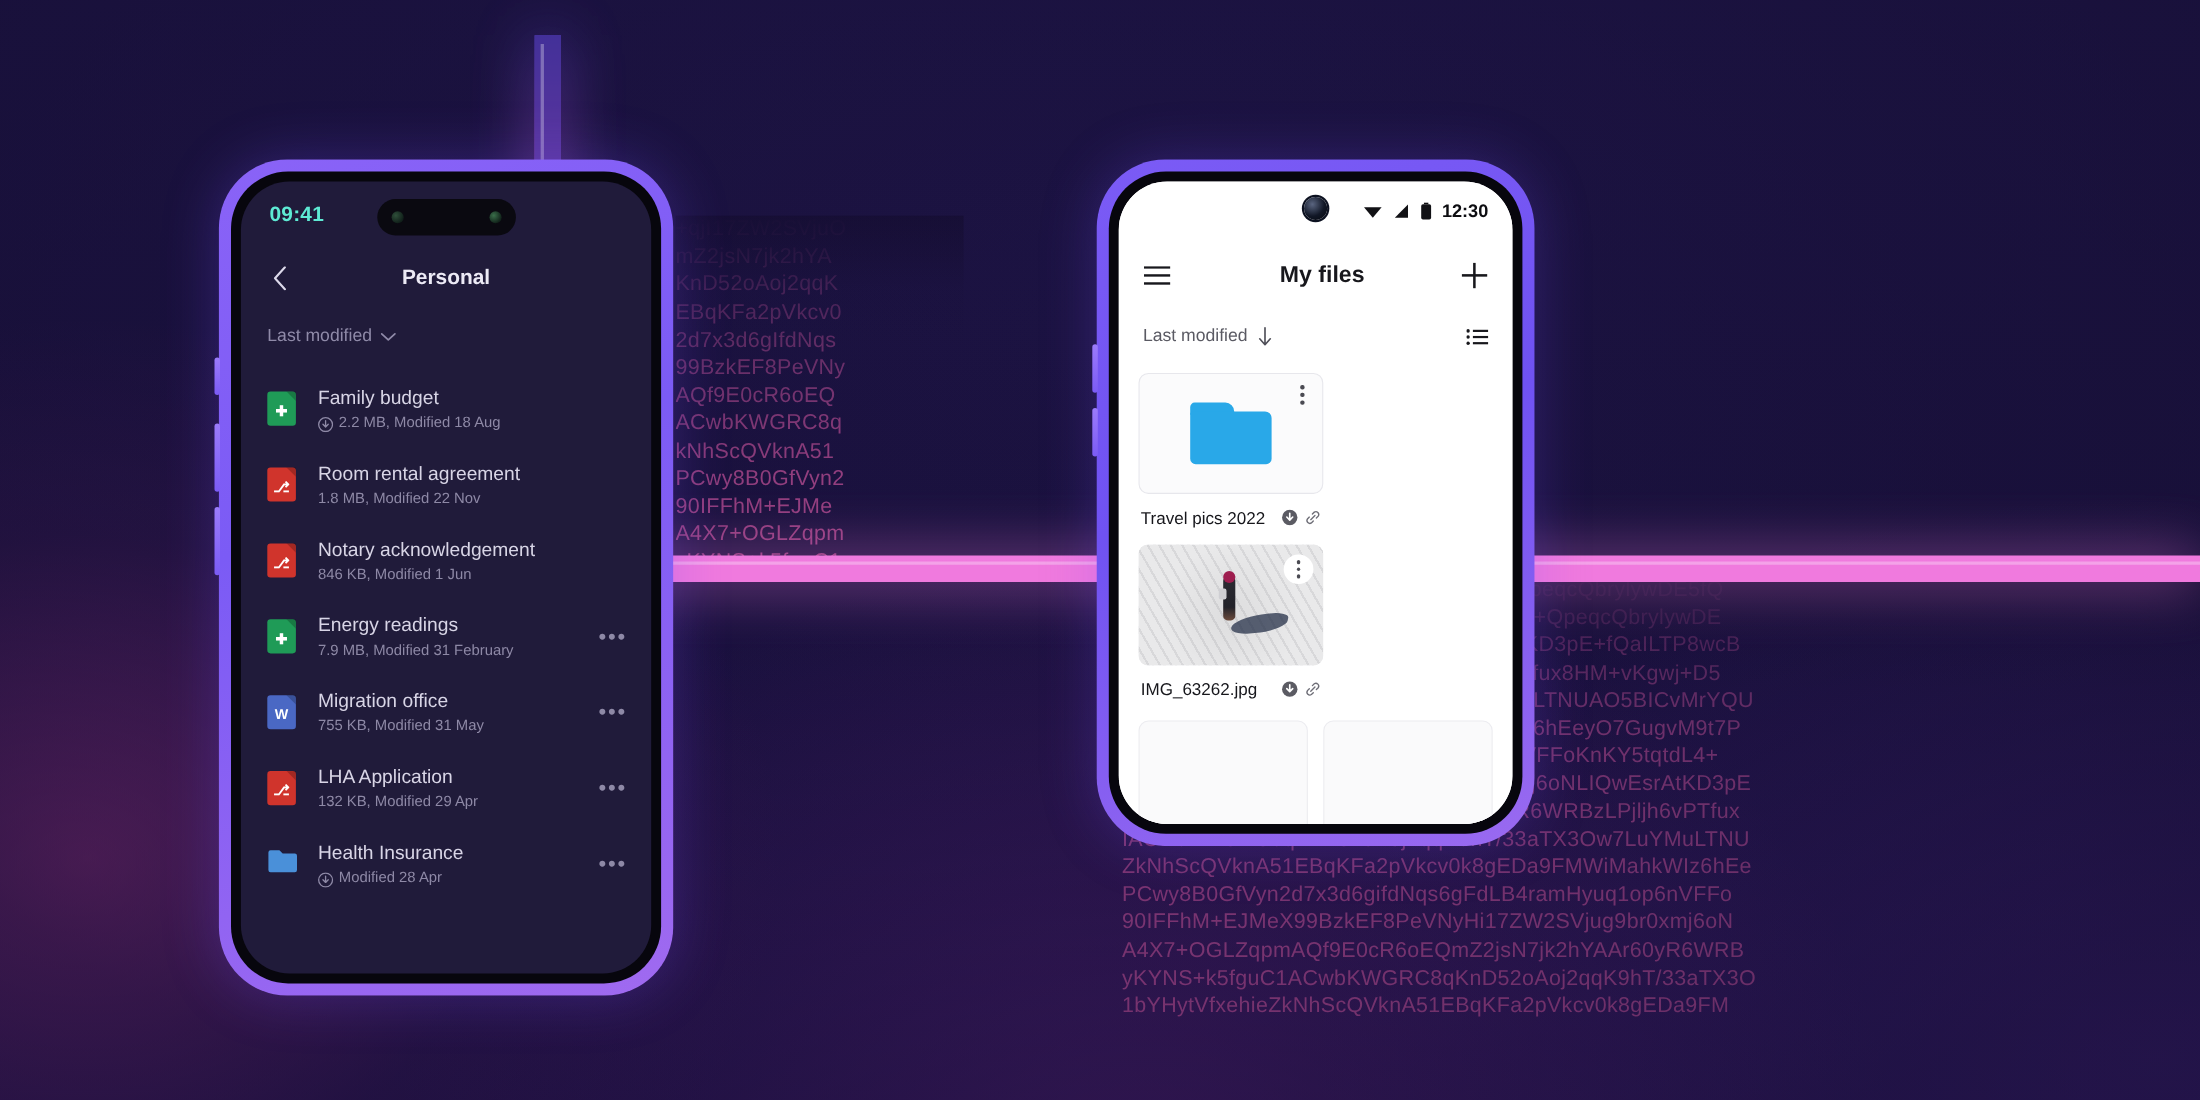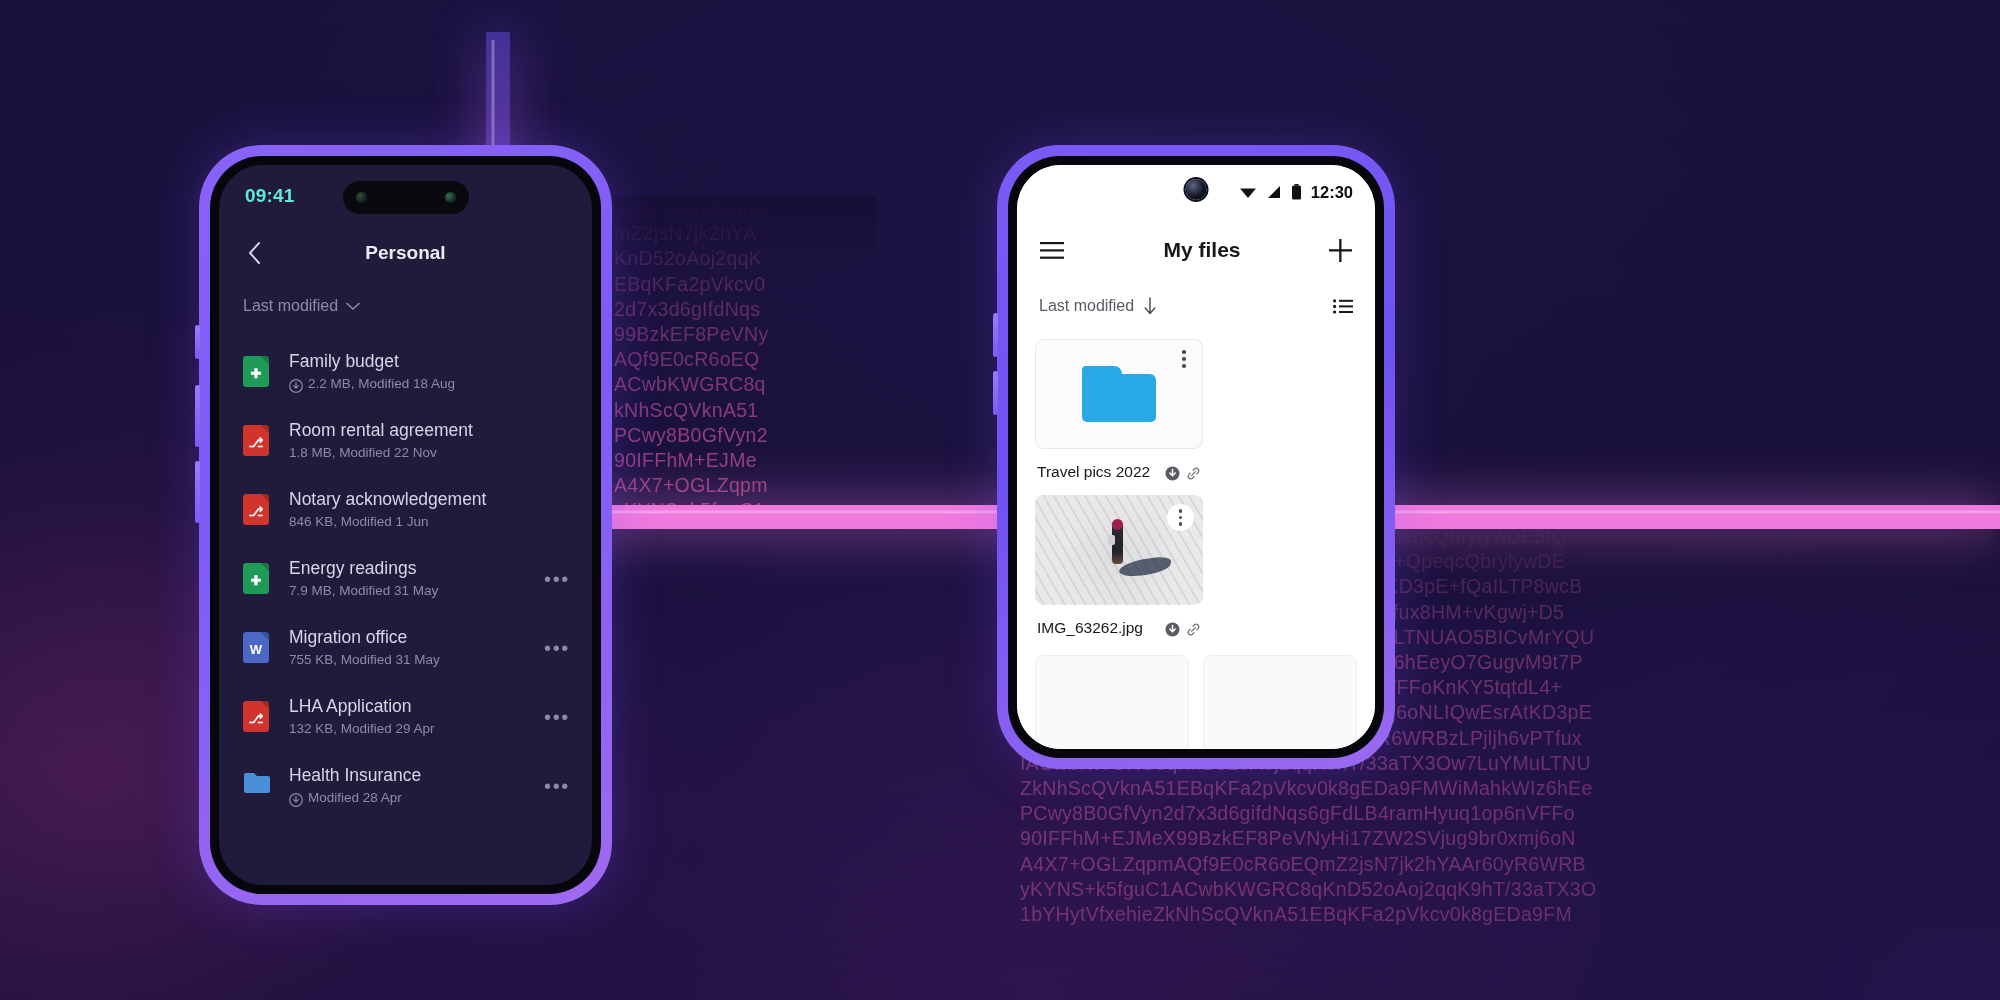--- a/index.html
+++ b/index.html
@@ -164,21 +164,21 @@
   .r-spacer { flex:1 1 auto; }
 
   .r-grid { display:flex; gap:14px; padding:8px 18px 0 18px; background:#fff; flex-wrap:wrap; }
   .r-card { width:168px; }
   .r-thumb { width:168px; height:110px; border-radius:9px; position:relative; overflow:hidden; }
   .r-thumb.folder { background:#fbfbfc; border:1px solid #e7e7ec; display:flex; align-items:center; justify-content:center; }
   .r-kebab { position:absolute; right:8px; top:7px; width:20px; height:24px;
     display:flex; flex-direction:column; align-items:center; justify-content:center; gap:3.5px; }
   .r-kebab i { width:3.6px; height:3.6px; border-radius:50%; background:#4a4a52; display:block; }
   .r-kebab.onphoto { background:#fff; border-radius:50%; width:27px; height:27px; right:9px; top:9px; gap:3.2px; }
-  .r-caption { display:flex; align-items:flex-end; gap:6px; padding:14px 2px 0 2px; }
+  .r-caption { display:flex; align-items:flex-start; gap:6px; padding:14px 2px 0 2px; }
   .r-fname { color:#16161b; font-size:15.5px; white-space:nowrap; overflow:hidden; flex:1 1 auto; }
   .folder-shape { width:74px; height:56px; position:relative; }
   .folder-shape .tab { position:absolute; left:0; top:0; width:40px; height:11px;
      background:#29a8e8; border-radius:4px 8px 0 0; }
   .folder-shape .body { position:absolute; left:0; top:8px; width:74px; height:48px;
      background:#29a8e8; border-radius:3px 6px 5px 5px; }
 
   .photo {
     position:absolute; inset:0;
     background:
@@ -371,21 +371,21 @@
             </div>
             <div class="l-row">
               <div class="l-icon">
                 <span class="ft ft-green">
                   <span class="glyph">✚</span>
                 </span>
               </div>
               <div class="l-meta">
                 <div class="l-name">Energy readings</div>
                 <div class="l-sub">
-                  <span>7.9 MB, Modified 31 May</span>
+                  <span>7.9 MB, Modified 31 February</span>
                 </div>
               </div>
               <div class="l-dots">•••</div>
             </div>
             <div class="l-row">
               <div class="l-icon">
                 <span class="ft ft-blue">
                   <span class="glyph">W</span>
                 </span>
               </div>

